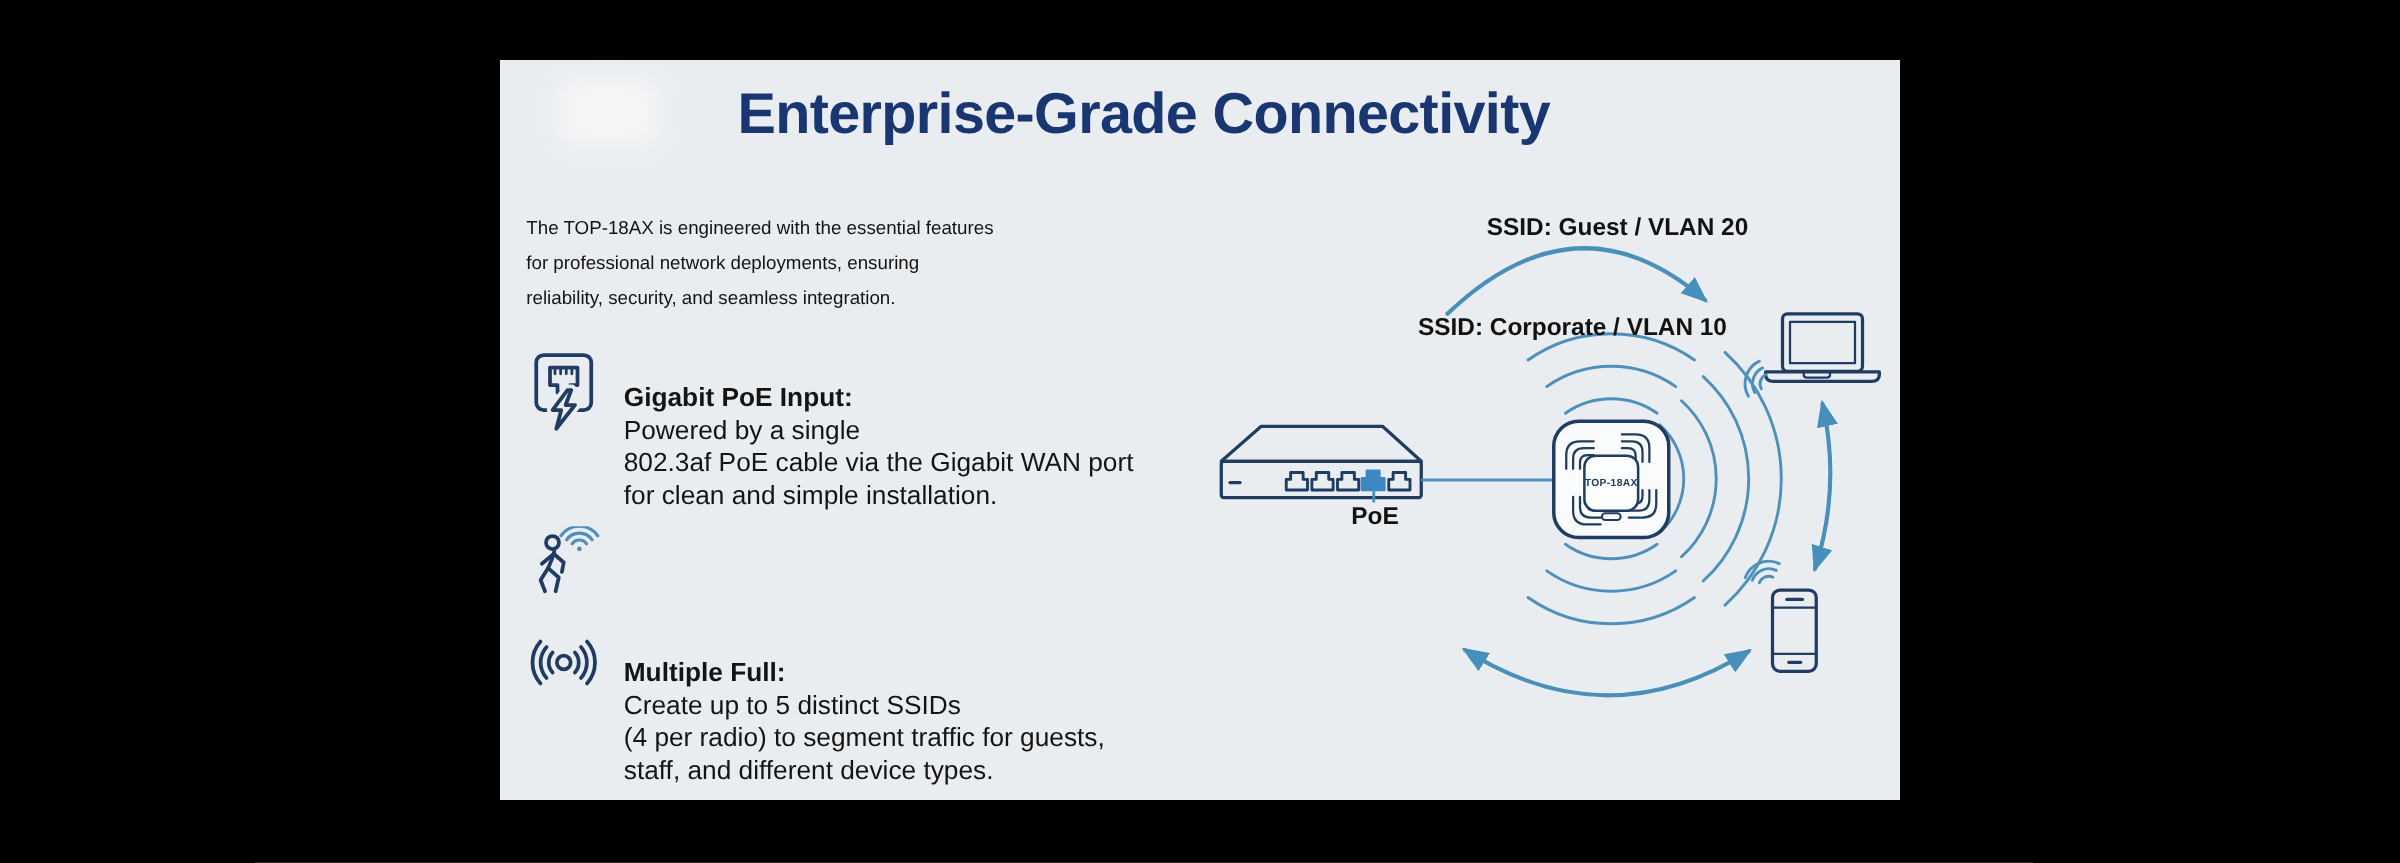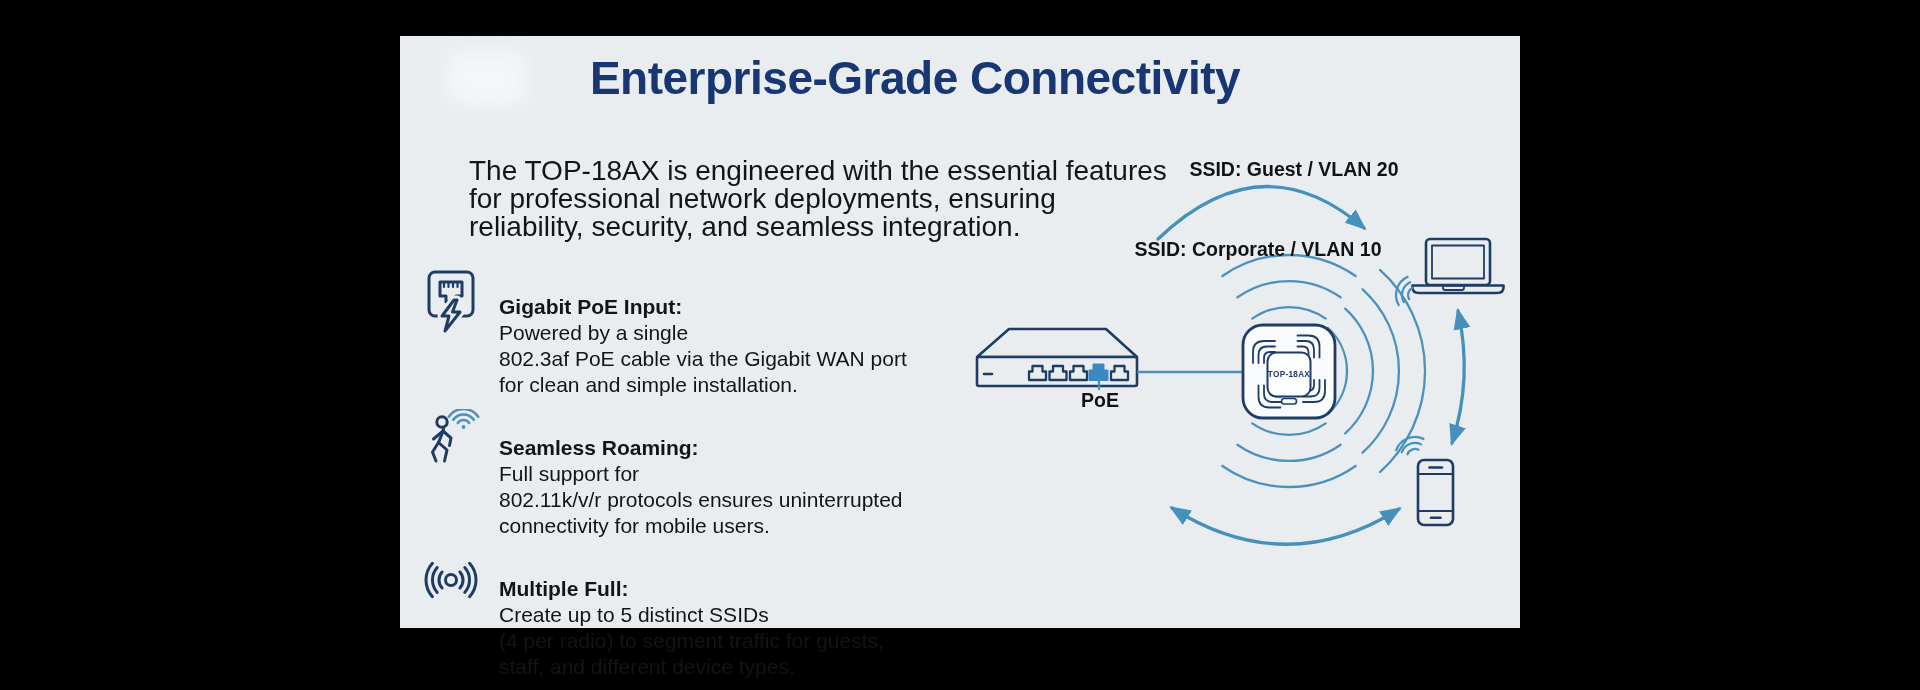--- a/index.html
+++ b/index.html
@@ -1,24 +1,24 @@
 <!DOCTYPE html>
 <html><head>
 <meta charset="utf-8">
 <style>
   html,body{margin:0;padding:0;background:#000;}
   .stage{position:relative;width:1920px;height:690px;background:#000;overflow:hidden;
          font-family:"Liberation Sans",sans-serif;}
-  .card{position:absolute;left:400px;top:36px;width:1120px;height:592px;background:#eaedf0;}
+  .card{position:absolute;left:400px;top:48px;width:1120px;height:592px;background:#eaedf0;}
   .smudge{position:absolute;left:48px;top:16px;width:78px;height:52px;background:#ffffff;
           opacity:.5;filter:blur(10px);border-radius:10px;}
   .title{position:absolute;left:0;top:18px;width:1030px;margin:0;text-align:center;
          font-size:46px;font-weight:700;color:#173672;letter-spacing:-0.5px;line-height:1.05;}
-  .intro{position:absolute;left:21px;top:121px;font-size:28px;line-height:28px;color:#141414;
-         white-space:pre-line;margin-left:48px;}
+  .intro{position:absolute;left:21px;top:121px;font-size:15px;line-height:28px;color:#141414;
+         white-space:pre-line;}
   .features{position:absolute;left:18px;top:232px;}
   .feature{display:flex;margin-bottom:11px;}
   .f-icon{width:66px;margin-right:15px;display:flex;justify-content:center;align-items:flex-start;}
   .f-icon svg{width:64px;height:68px;}
   .f-text{width:430px;font-size:21px;line-height:26px;color:#141414;white-space:pre-line;}
   .f-text .lead{font-weight:700;}
   .diagram{position:absolute;left:0;top:0;width:1120px;height:592px;}
   
   .nv{stroke:#1e3c64;fill:none;stroke-width:2.6;stroke-linecap:round;stroke-linejoin:round;}
   .nvt{stroke:#1e3c64;fill:none;stroke-width:1.8;stroke-linecap:round;stroke-linejoin:round;}
@@ -77,26 +77,20 @@
             <path class="st" d="M24.5,20 C23,26 21.5,29 19.5,33.5"></path>
             <path class="st" d="M23.5,22.5 L14.5,30"></path>
             <path class="st" d="M24,22 L32,29 L30.5,36.5"></path>
             <path class="st" d="M19.5,33.5 L28,41 L25.5,52"></path>
             <path class="st" d="M19.5,33.5 L13.5,43 L17,52"></path>
             <circle class="dotb" cx="44.5" cy="18" r="1.9"></circle>
             <path class="stb" d="M38.77,13.99 A7,7 0 0 1 50.23,13.99"></path>
             <path class="stb" d="M34.26,10.83 A12.5,12.5 0 0 1 54.74,10.83"></path>
             <path class="stb" d="M29.76,7.67 A18,18 0 0 1 59.24,7.67"></path>
           </svg>
-        </div>
-        <div class="f-text">
-          <span class="lead">Seamless Roaming:</span>
-          <span>Full support for
-802.11k/v/r protocols ensures uninterrupted
-connectivity for mobile users.</span>
         </div>
       </div>
 
       <div class="feature">
         <div class="f-icon">
           <svg viewBox="0 0 64 68">
             <circle class="st" cx="32" cy="30" r="5.5"></circle>
             <path class="st" d="M40.92,21.97 A12,12 0 0 1 40.92,38.03"></path>
             <path class="st" d="M45.75,17.62 A18.5,18.5 0 0 1 45.75,42.38"></path>
             <path class="st" d="M50.58,13.27 A25,25 0 0 1 50.58,46.73"></path>

